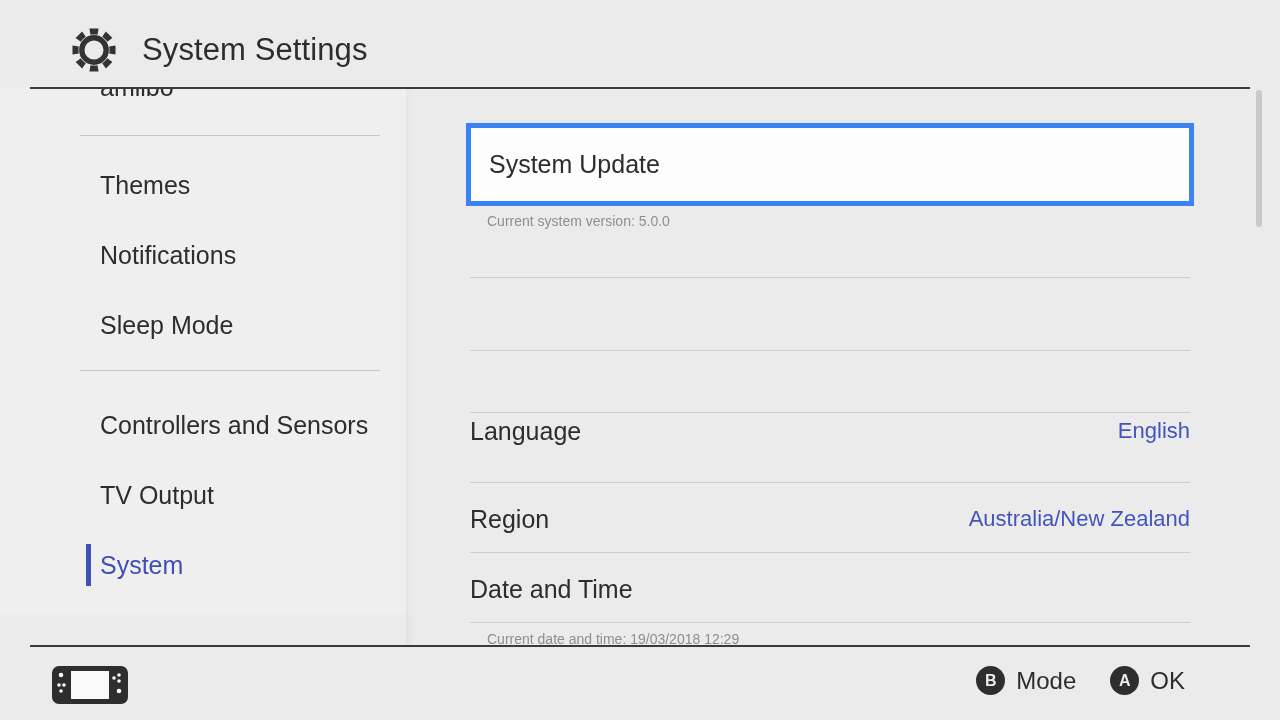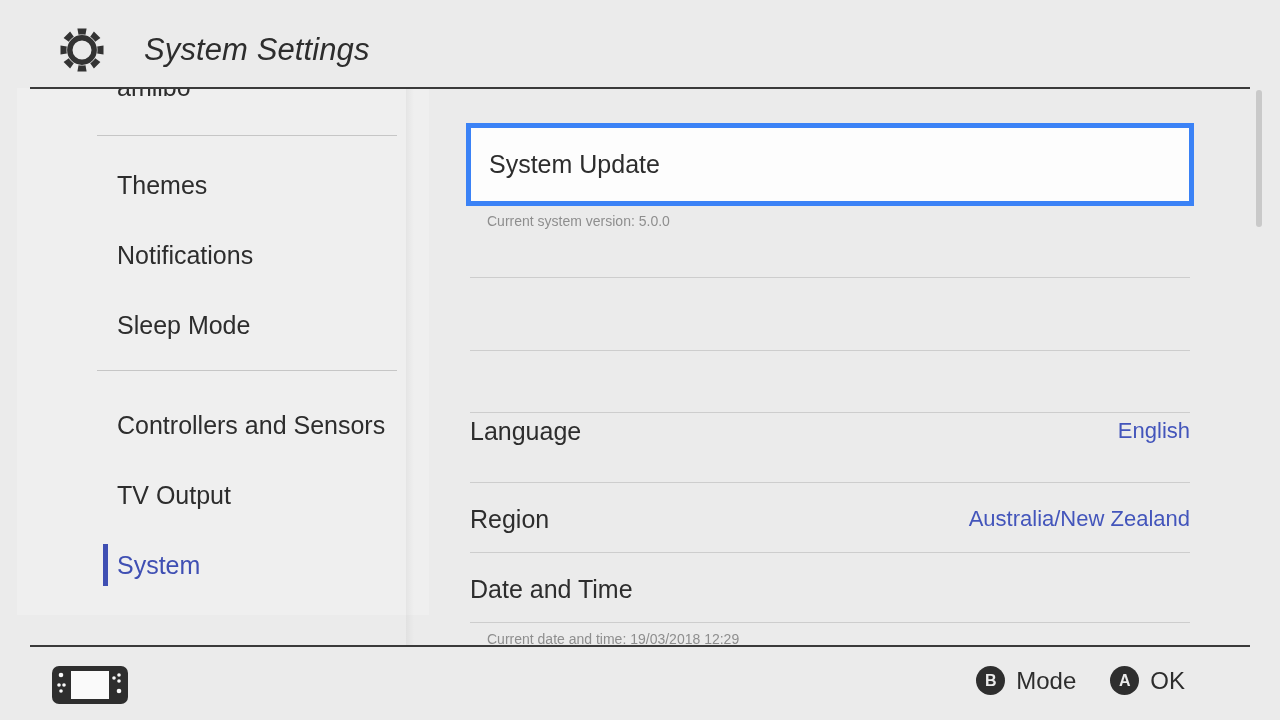--- a/index.html
+++ b/index.html
@@ -28,26 +28,25 @@
   .header {
     position: absolute;
     top: 0; left: 0;
     width: 1280px;
     height: 88px;
     background: #ebebeb;
     z-index: 30;
   }
   .header-inner {
     position: absolute;
-    left: 54px;
+    left: 66px;
     top: 22px;
     display: flex;
     align-items: center;
-    gap: 34px;
-    font-style: italic;
+    gap: 20px;
   }
   .gear-icon {
     width: 56px;
     height: 56px;
     display: block;
   }
   .header-title {
     font-size: 31px;
     font-weight: 400;
     color: #2d2d2d;
@@ -68,21 +67,20 @@
   
   .sidebar {
     position: absolute;
     left: 0;
     top: 0;
     width: 412px;
     height: 615px;
     background: #efefef;
     overflow: hidden;
     z-index: 10;
-    margin-left: 17px;
   }
   .sidebar-edge {
     position: absolute;
     left: 406px;
     top: 88px;
     width: 8px;
     height: 557px;
     background: linear-gradient(to right, rgba(0,0,0,0.045), rgba(0,0,0,0));
     z-index: 11;
     pointer-events: none;

